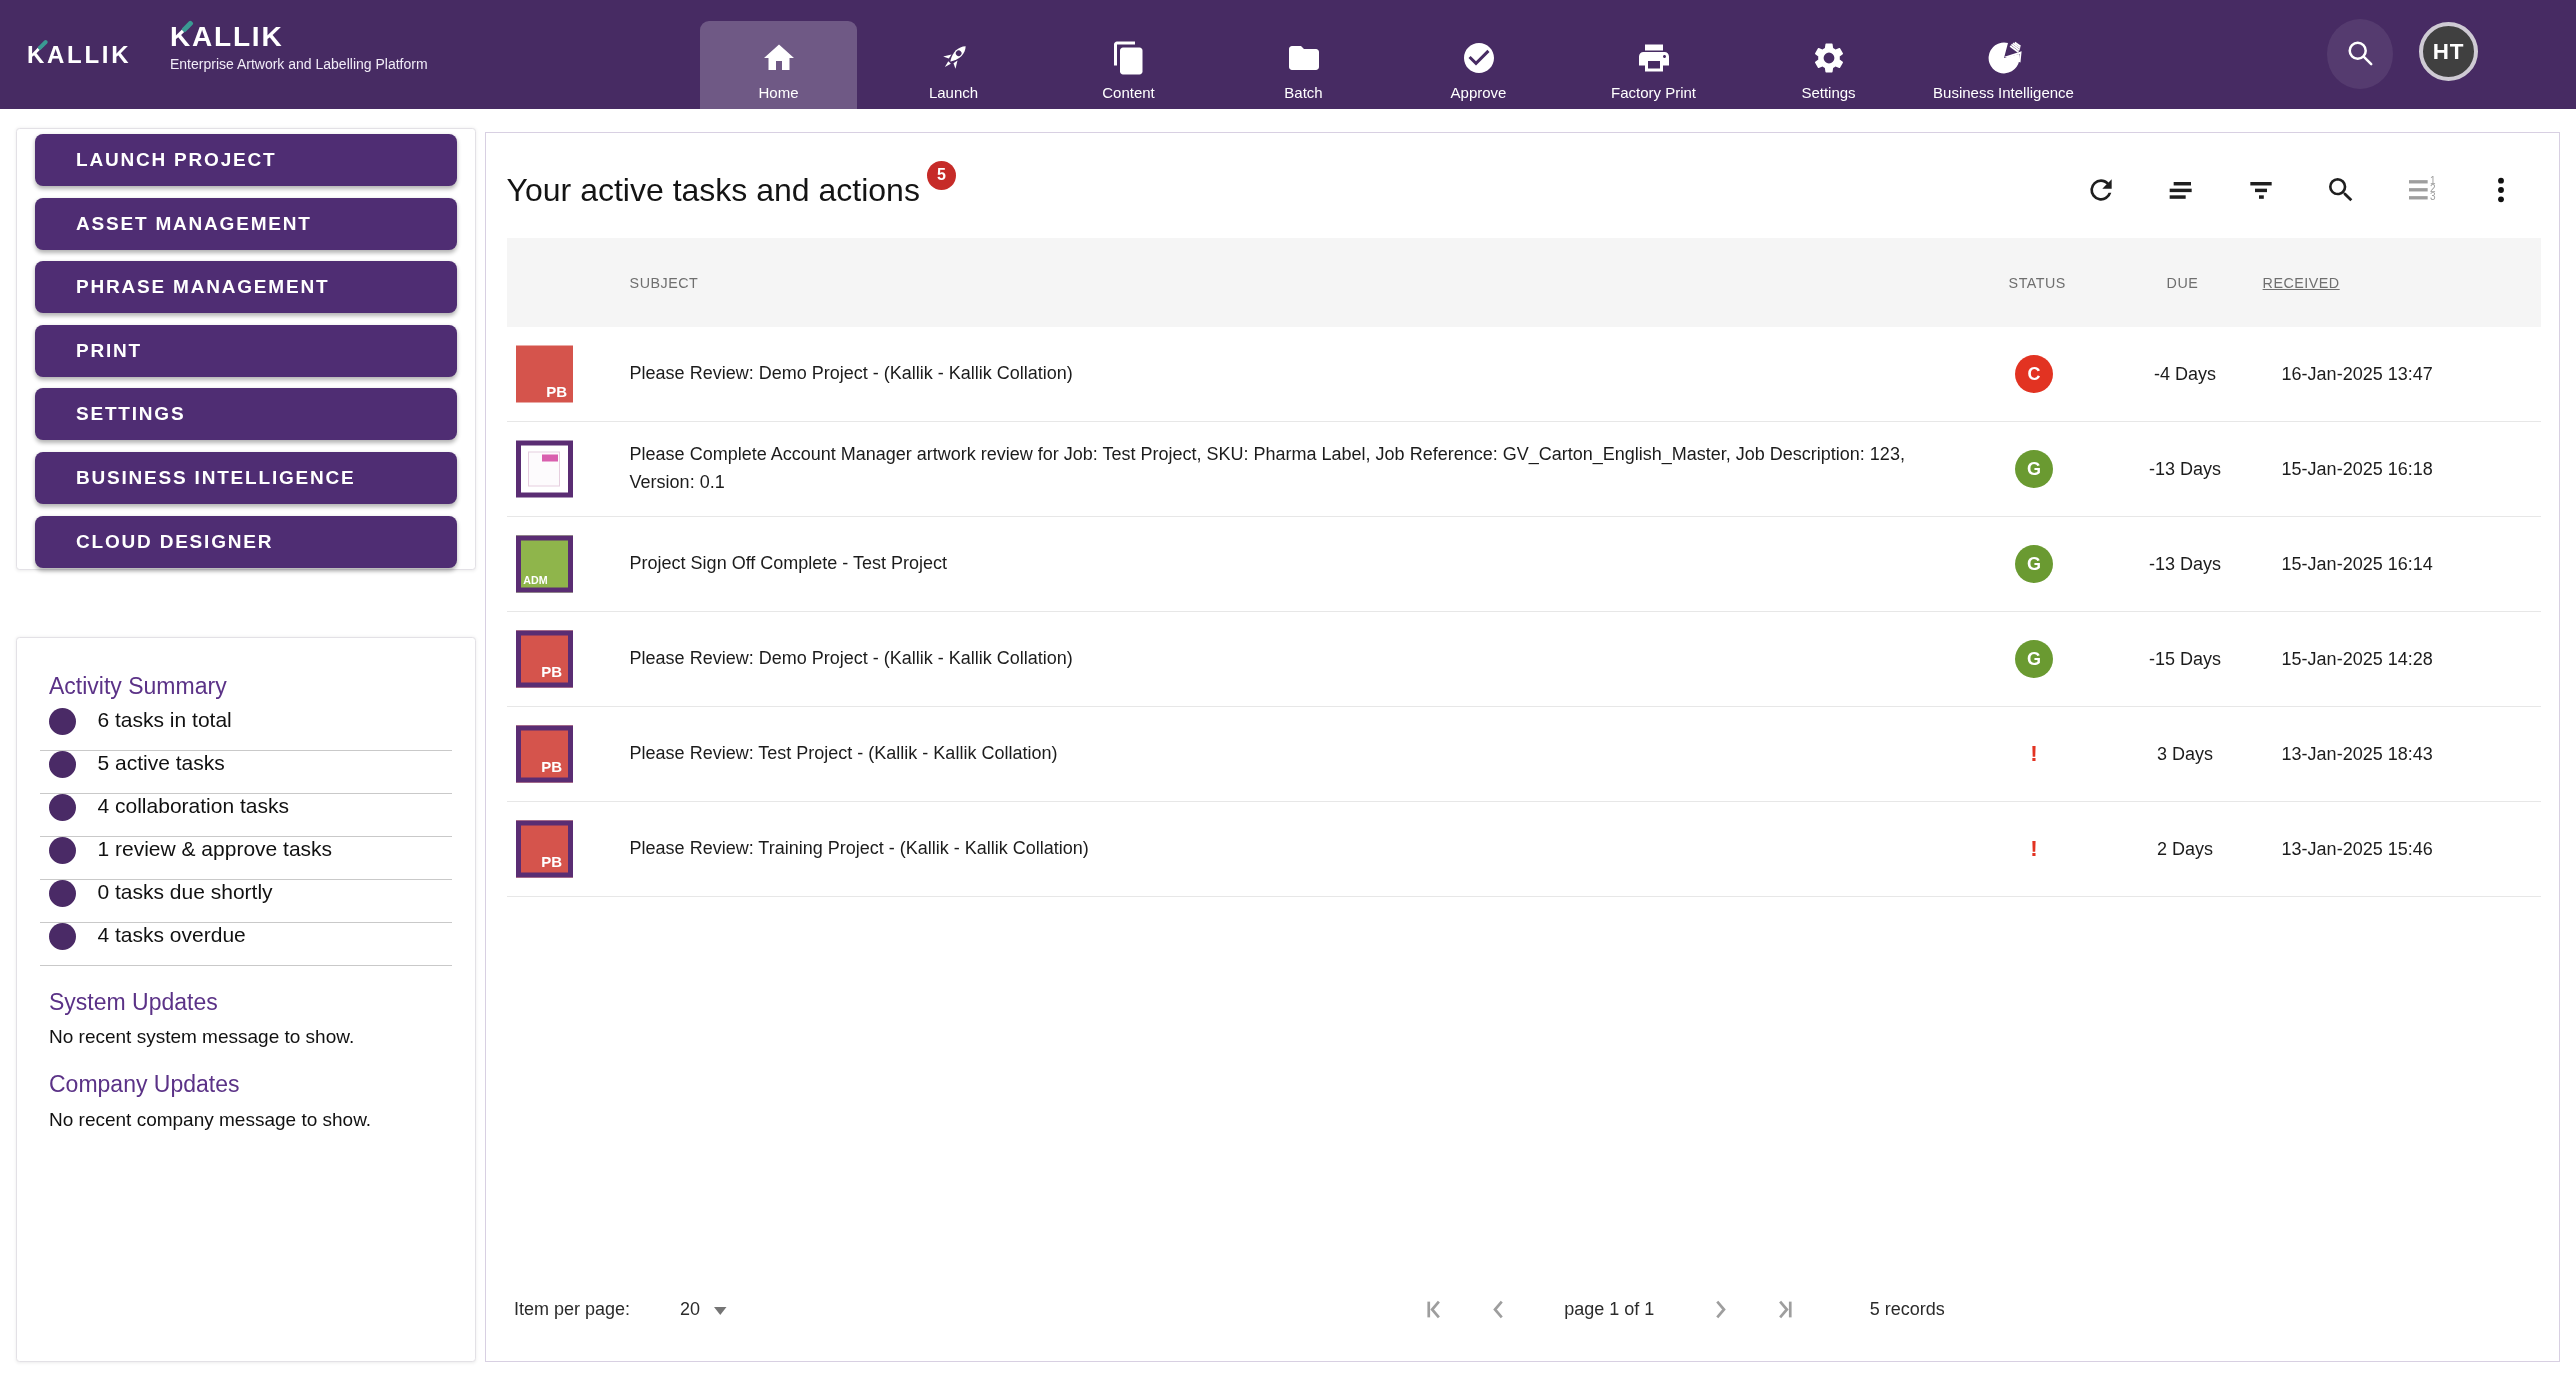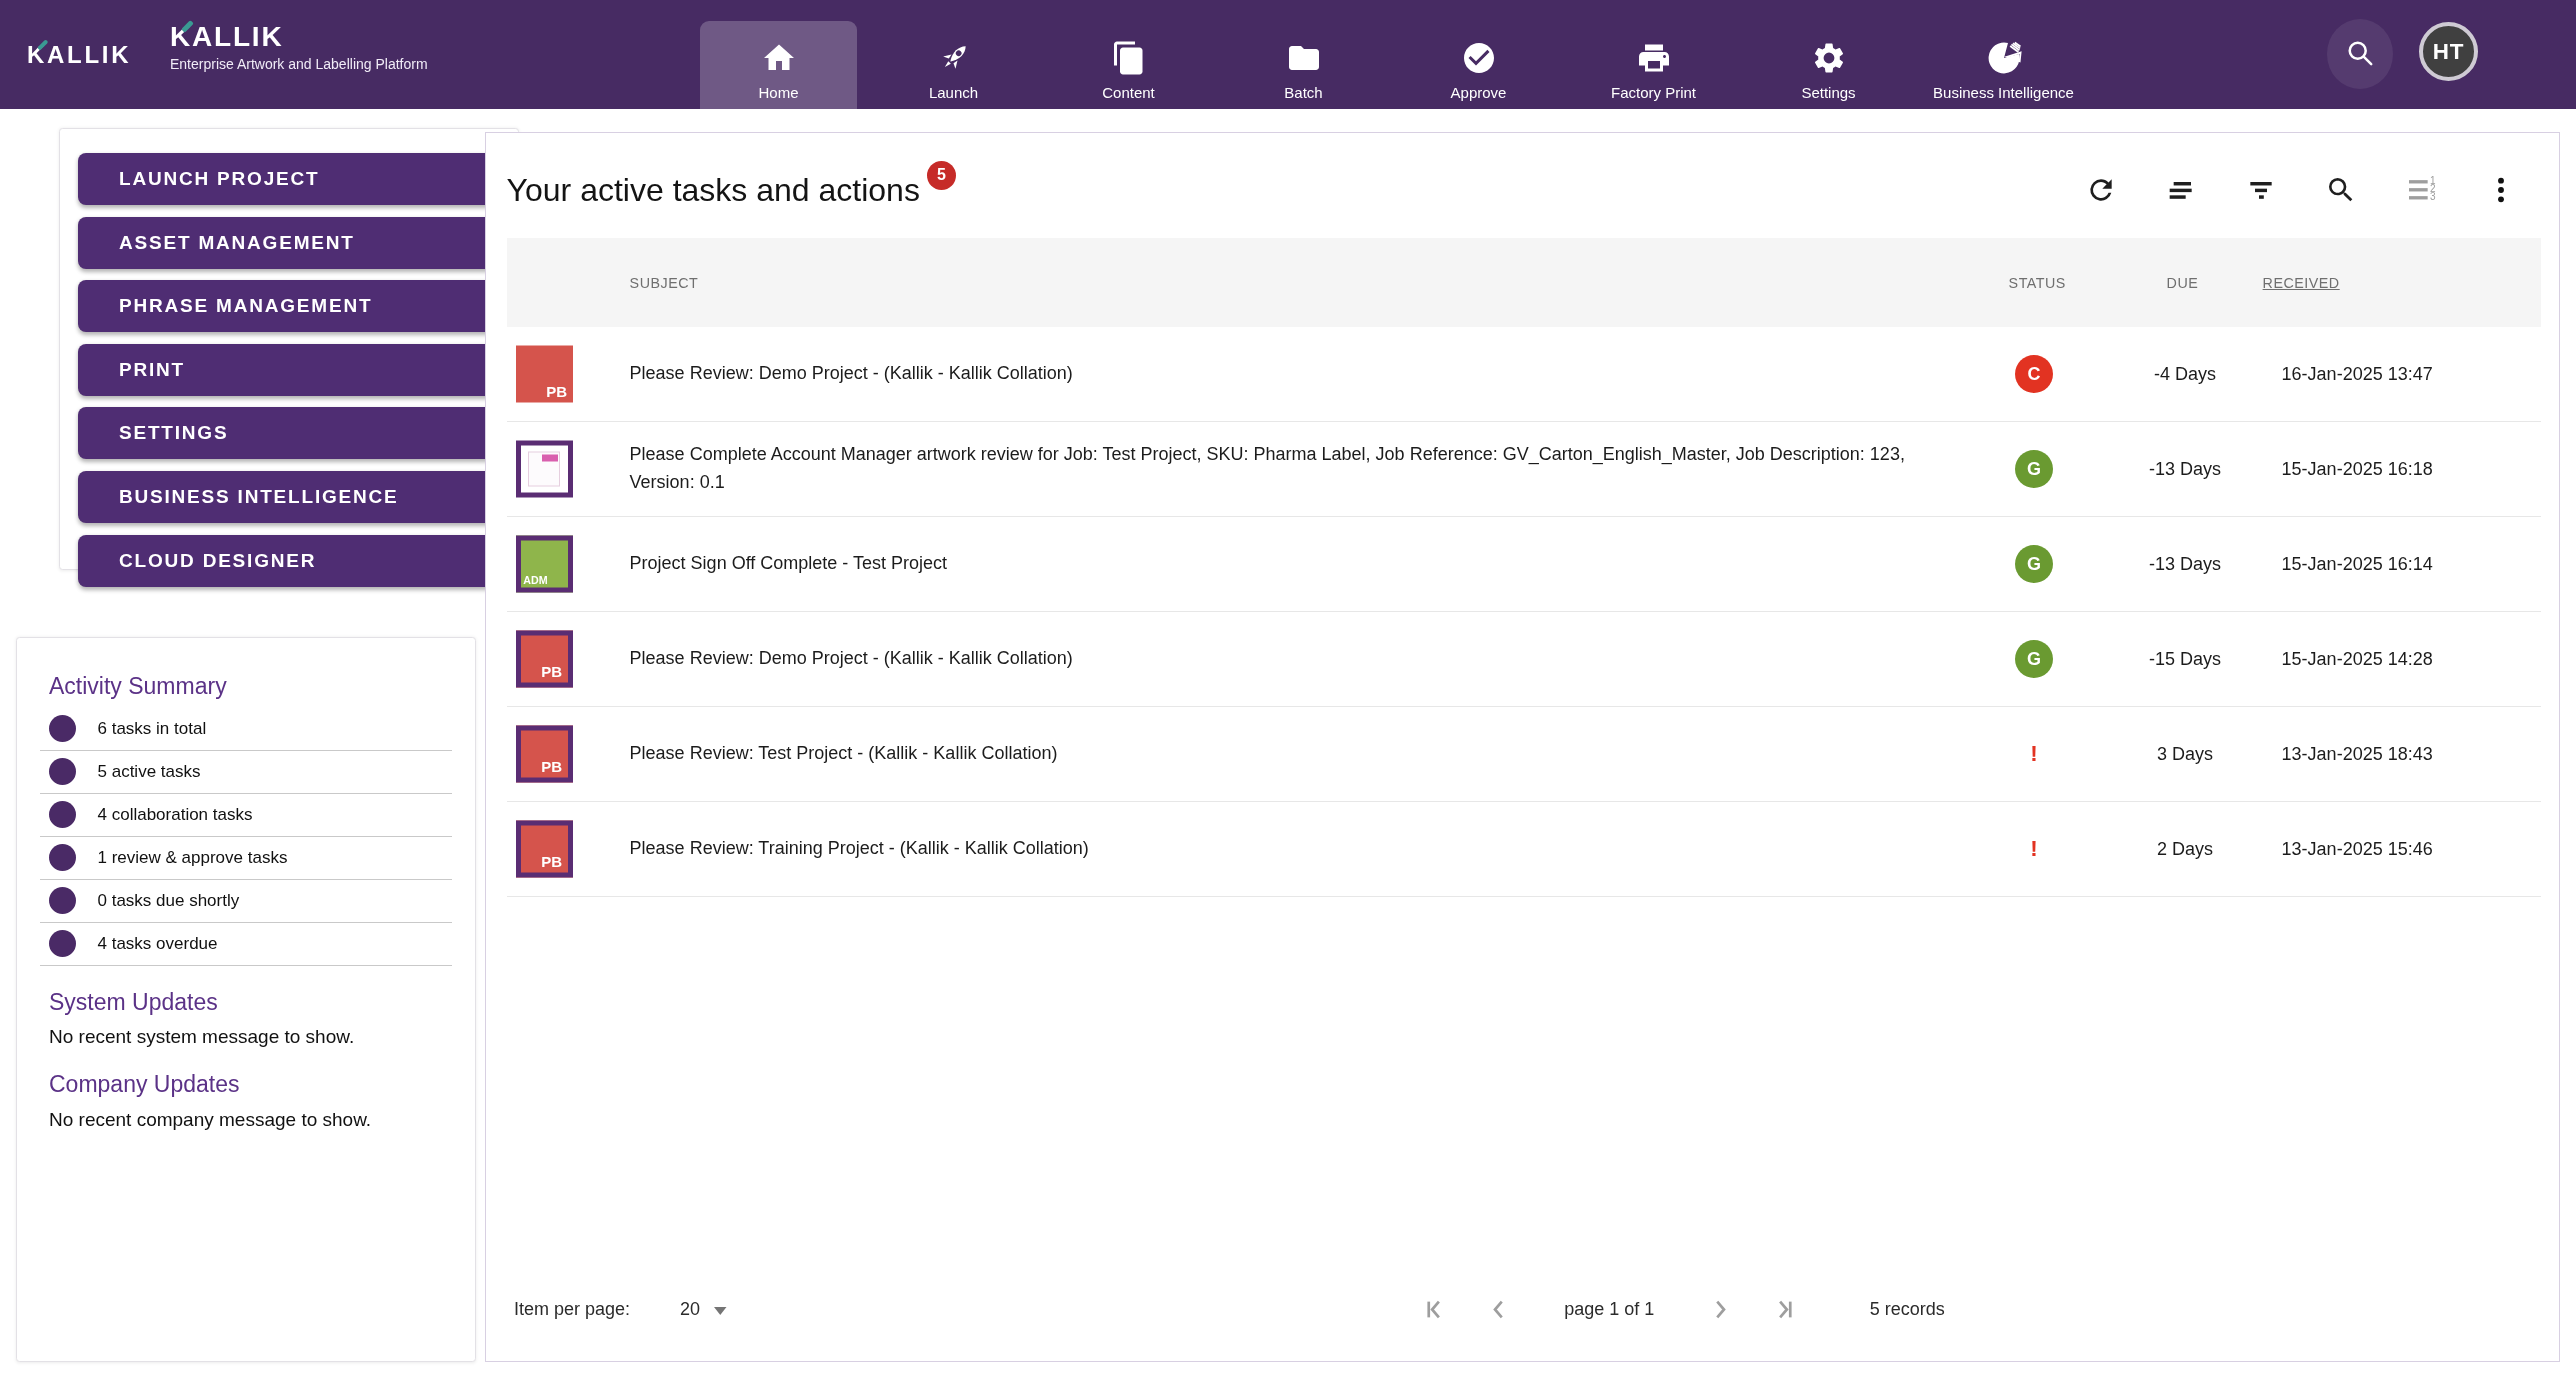--- a/index.html
+++ b/index.html
@@ -53,33 +53,33 @@
     position:absolute; left:2419px; top:22.4px; width:59px; height:59px; border-radius:50%;
     background:#404040; border:4.5px solid #cfcbd4; color:#fff;
     display:flex; align-items:center; justify-content:center; font-size:22.4px; font-weight:700; letter-spacing:0.9px;
   }
 
   
   .card {
     position:absolute; left:16px; width:460px; background:#fff;
     border:1.8px solid #e3e1e6; border-radius:3.6px; box-shadow:0 0.9px 3.6px rgba(0,0,0,0.08);
   }
-  .buttons-card { top:128px; height:442px; padding:24px 18px;margin-left:43px; }
+  .buttons-card { top:128px; height:442px; padding:5px 18px; }
   .side-btn {
     height:52px; margin-bottom:11.6px; border-radius:8px;
     background:var(--accent-purple,#4f2d73); color:#fff;
     display:flex; align-items:center; padding-left:41px;
     font-size:19px; font-weight:600; letter-spacing:1.8px;
     box-shadow:0 2.7px 4.5px rgba(0,0,0,0.3); cursor:pointer;
   }
   .summary-card { top:637px; height:725px; padding:30px 23px; }
   .summary-title { color:var(--heading-purple,#5b3287); font-size:23px; font-weight:500; margin:5.4px 0 7.2px 9px; }
   .summary-item {
-    display:flex; align-items:center; gap:21.5px; height:43px; padding:0 9px;
-    border-bottom:1.3px solid #c9c9c9; font-size:17px; color:#111;
+    display:flex; align-items:flex-start; gap:21.5px; height:43px; padding:0 9px;
+    border-bottom:1.3px solid #c9c9c9; font-size:21px; color:#111;
   }
   .dot { width:27px; height:27px; border-radius:50%; background:#4a2a66; flex:0 0 auto; }
   .updates-title { color:var(--heading-purple,#5b3287); font-size:23px; font-weight:500; margin:23px 9px 10.7px; }
   .updates-msg { font-size:19px; color:#111; margin:0 9px; }
 
   
   .panel {
     position:absolute; left:485px; top:132px; width:2075px; height:1230px;
     background:#fff; border:1.8px solid var(--panel-border,#d8d0e2);
   }

